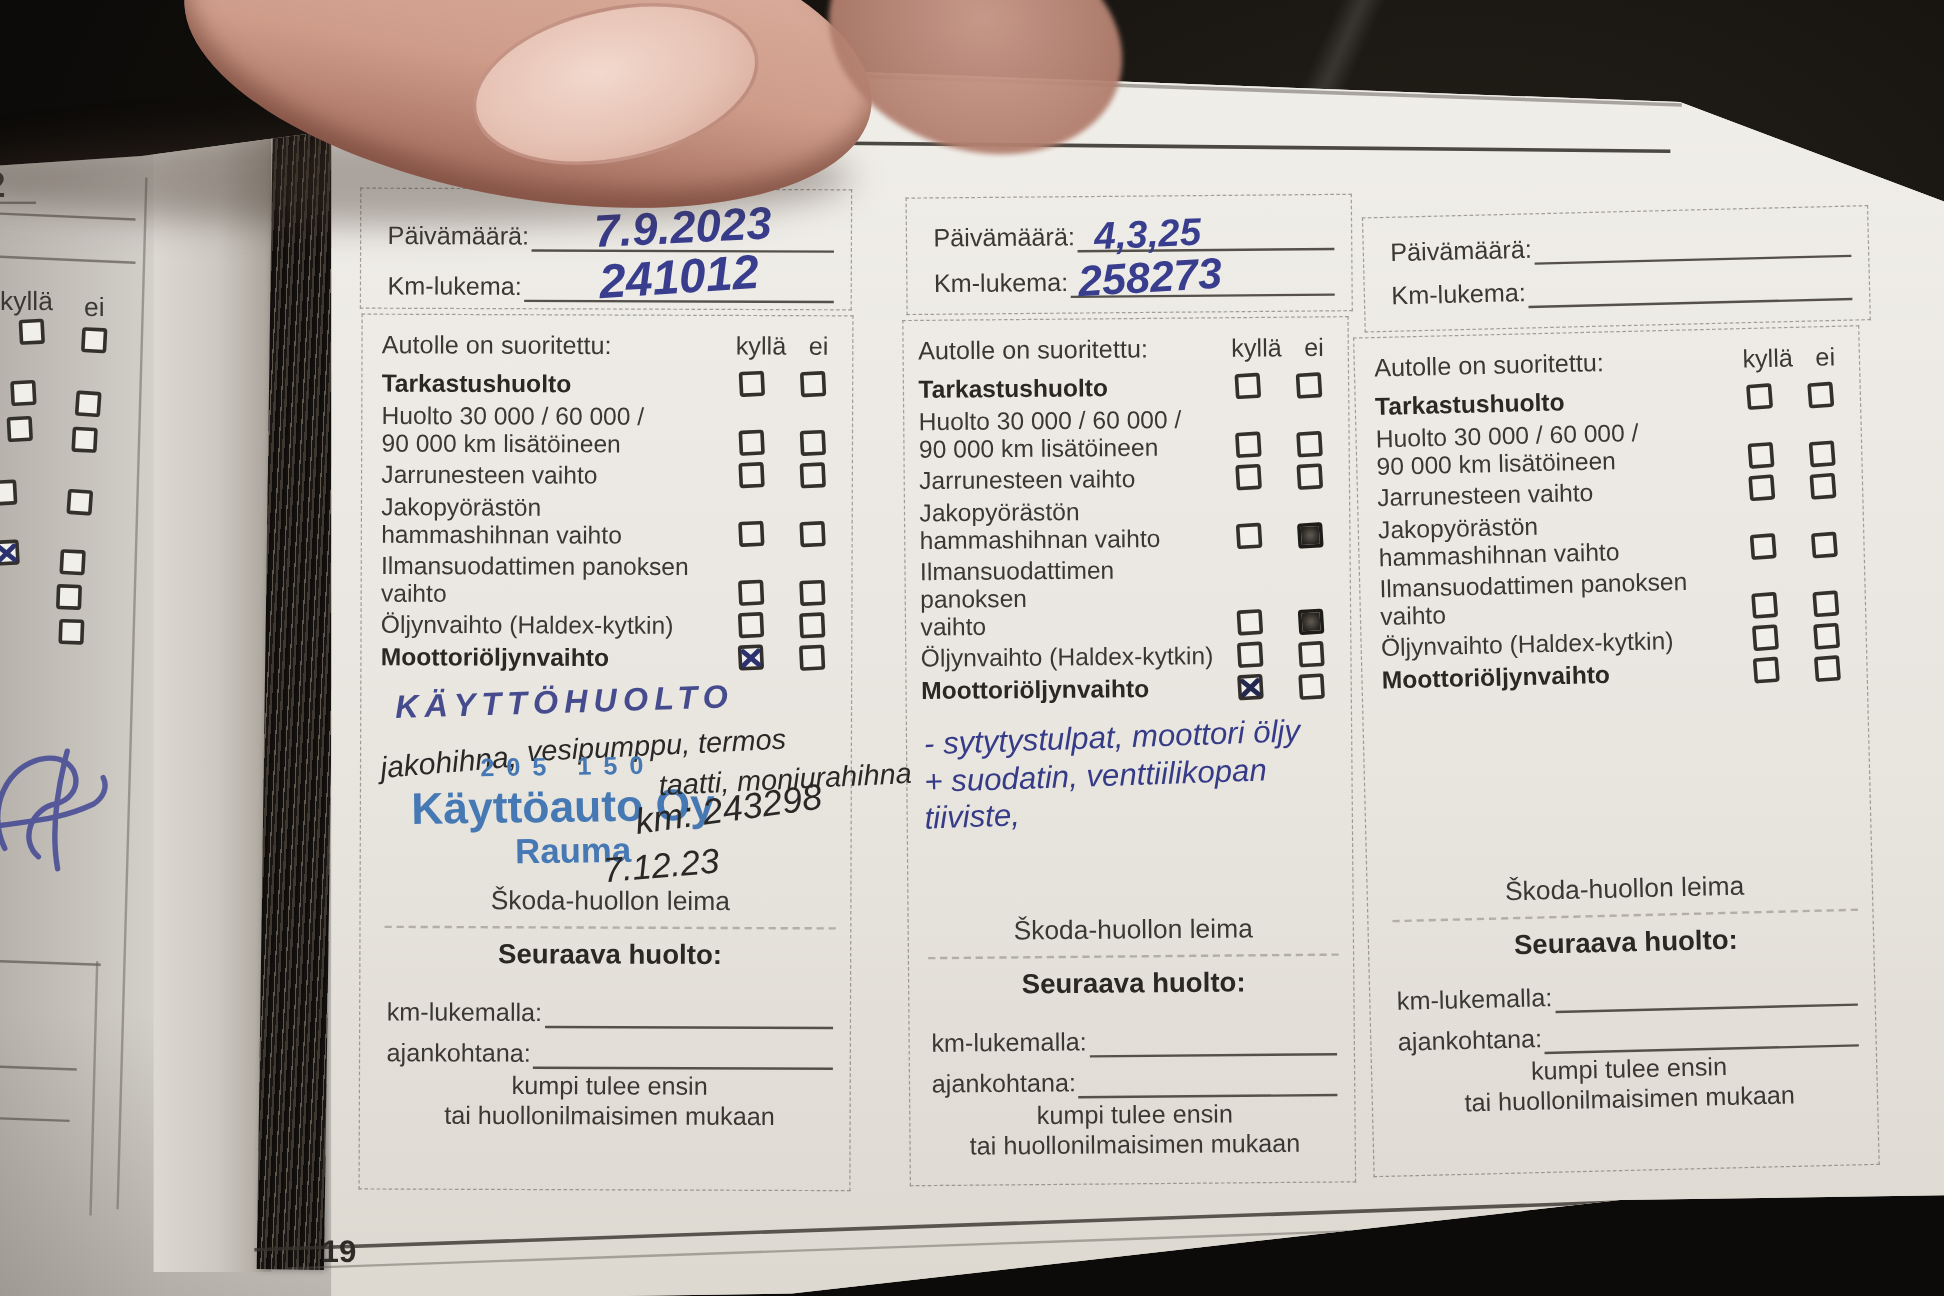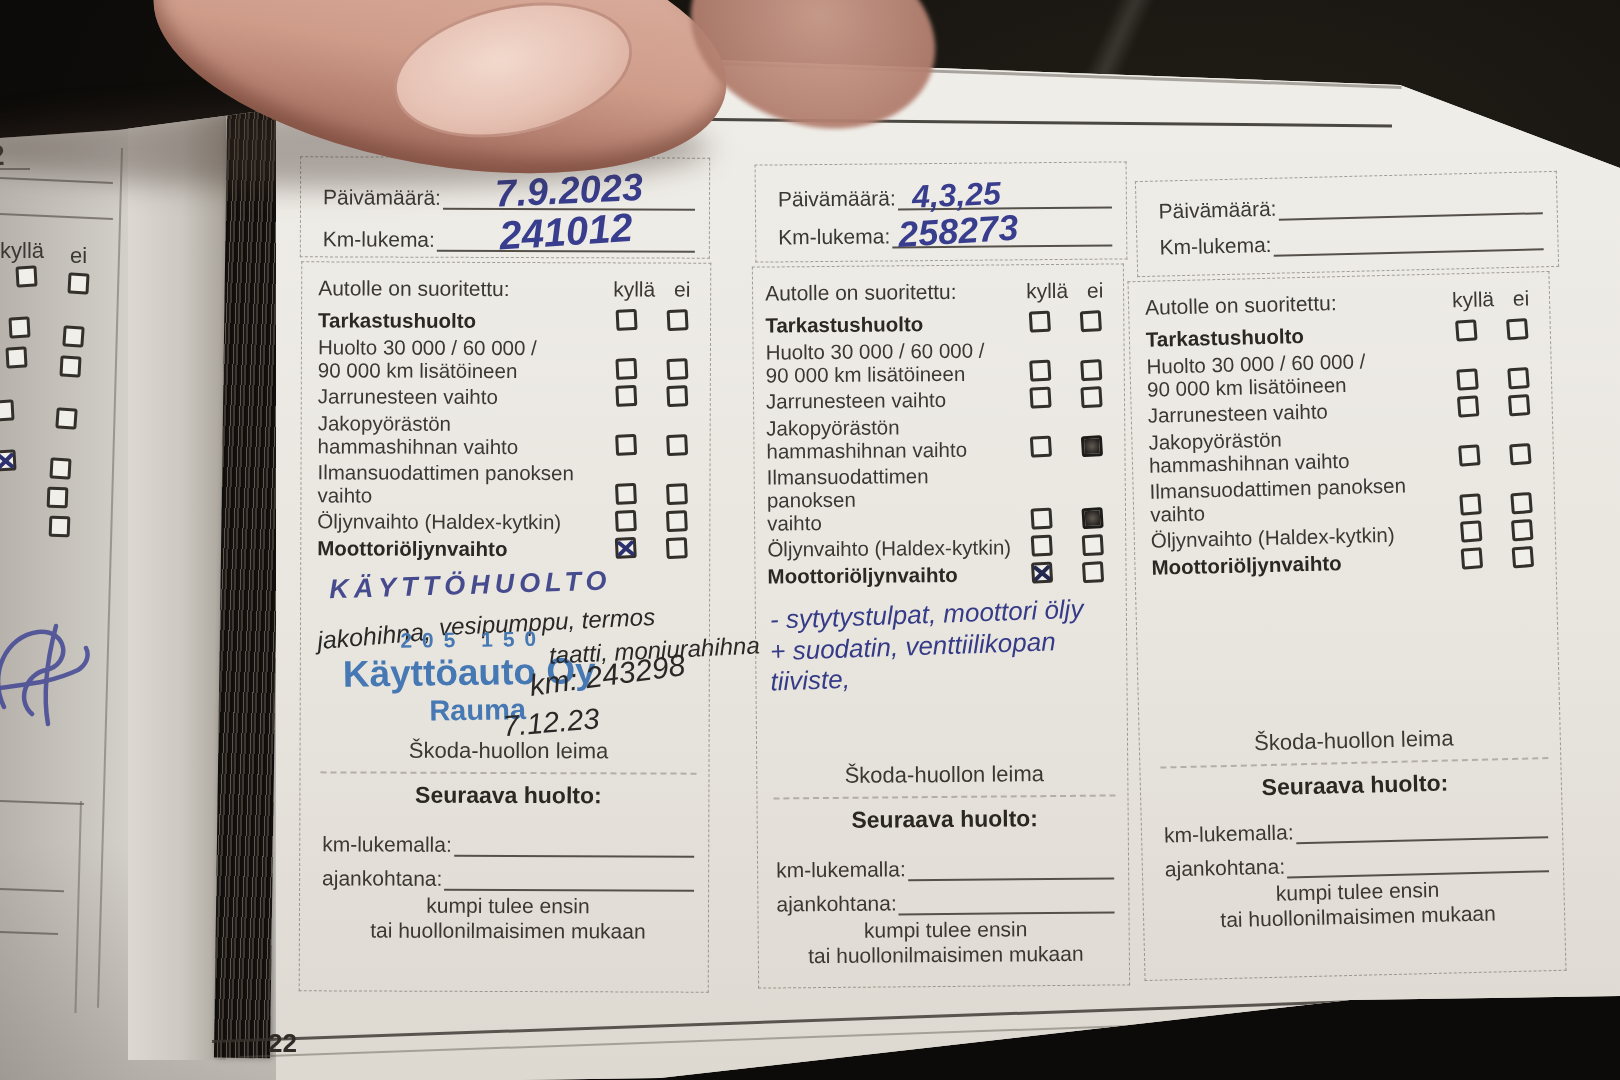--- a/index.html
+++ b/index.html
@@ -120,21 +120,21 @@
         <g fill="none" stroke="#3a3f92" stroke-width="4.5" stroke-linecap="round" opacity=".8">
           <path d="M18,95 C2,62 20,24 52,20 C82,17 86,52 60,58 C40,62 30,88 46,102"></path>
           <path d="M70,14 C60,52 57,84 62,112"></path>
           <path d="M4,78 C28,72 58,74 92,58 C100,53 104,44 100,36"></path>
         </g>
       </svg>
     </div>
 
     <div class="ftext" style="left:308px;top:95px;font-size:27px;letter-spacing:2px;color:#3a3733;">HUOLTOJEN LEIMAUS</div>
     <div class="fline" style="left:612px;top:117px;width:780px;height:3px;background:#4b4741;transform:rotate(.55deg);"></div>
-    <div class="pageNum" style="left:268px;top:1028px;">22</div>
+    <div class="pageNum" style="left:268px;top:1028px;">19</div>
 
     <div class="col" style="left:300px;top:157px;width:410px;height:101px;transform:rotate(.2deg);">
       <div class="colpad" style="padding-top:16px;">
         <div class="fld">
           <span class="lbl">Päivämäärä:</span>
           <span class="line">
               <span class="hv" style="font-size:38px;transform:rotate(-3deg);">7.9.2023</span>
             </span>
         </div>
         <div class="fld">

